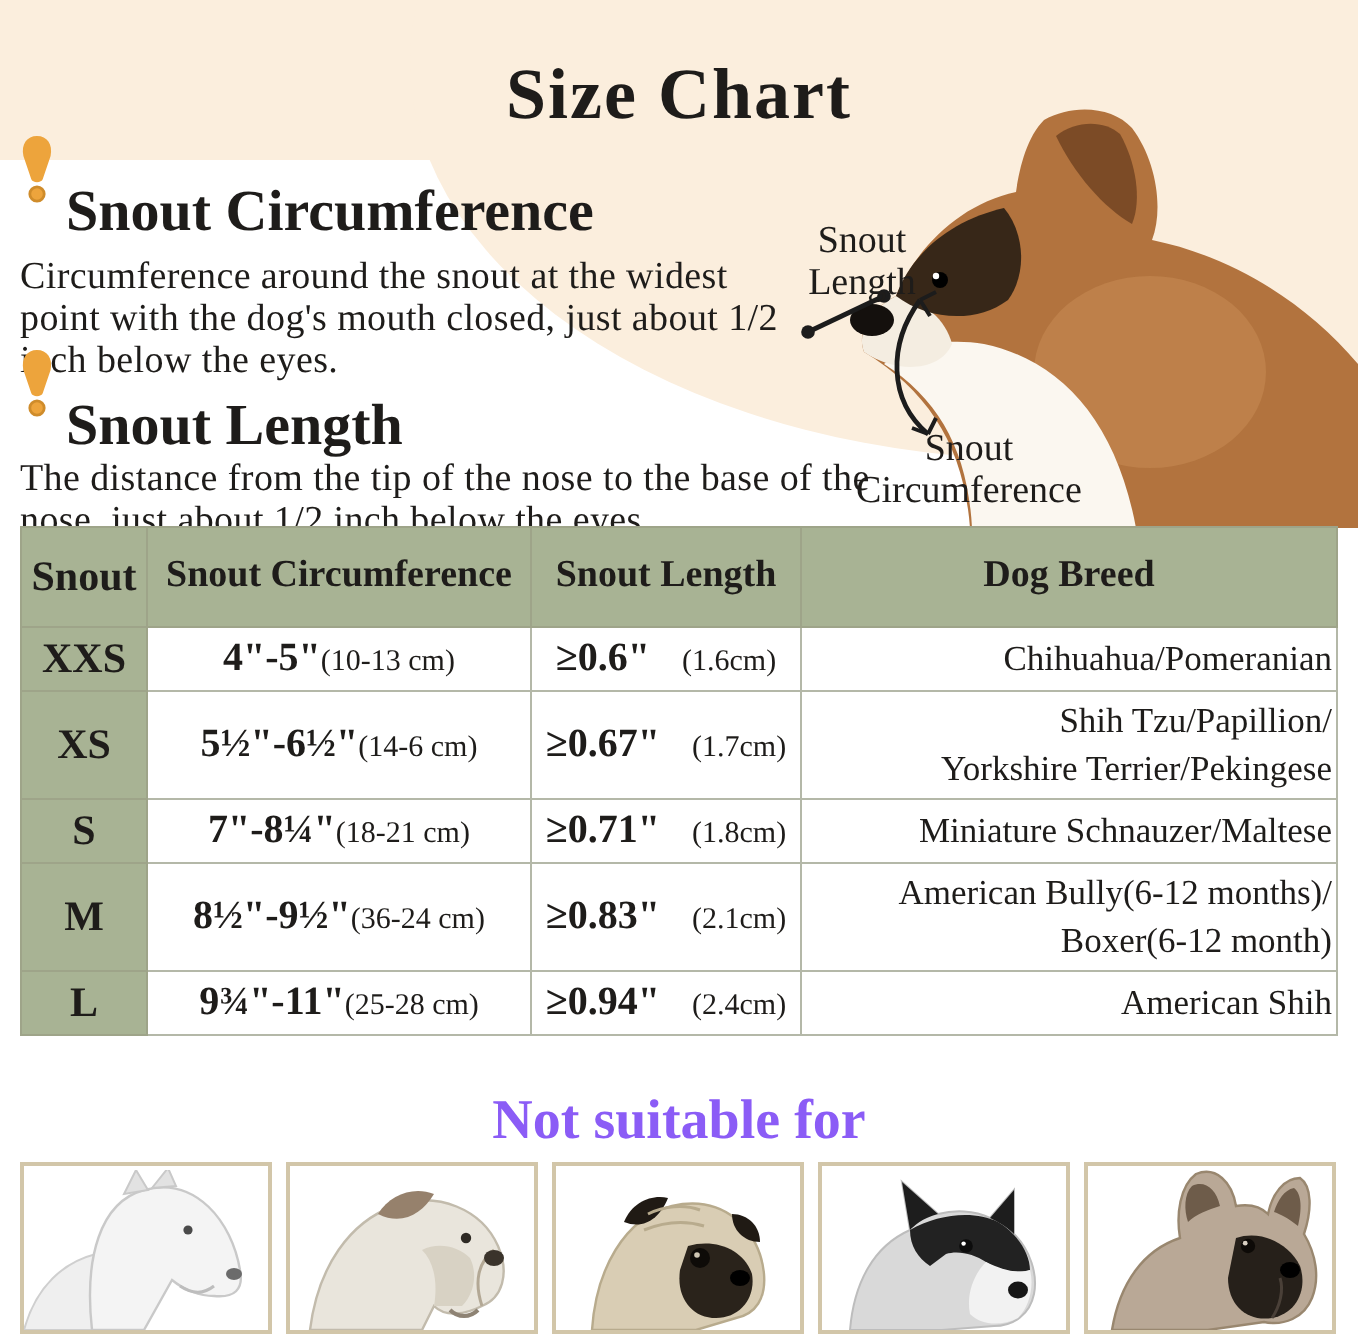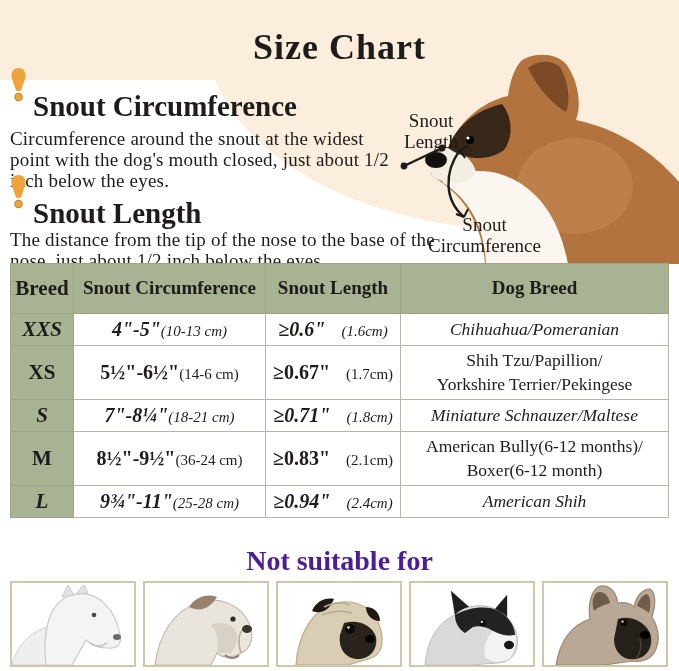--- a/index.html
+++ b/index.html
@@ -28,32 +28,32 @@
   .dg-label{position:absolute;text-align:center;font-size:19px;line-height:1.12;color:#1e1c1a;}
   .dg-label-length{left:0;top:56px;width:82px;}
   .dg-label-circ{left:22px;top:160px;width:145px;}
   
   table.size-table{position:absolute;left:10px;top:263px;width:658px;
     border-collapse:collapse;table-layout:fixed;}
   .size-table th,.size-table td{border:1px solid #9ea489;text-align:center;vertical-align:middle;padding:1px 2px;}
   .size-table thead th{background:#a8b394;font-size:19px;font-weight:bold;line-height:1.2;}
   .size-table th.col-size{background:#a8b394;font-size:21px;font-weight:bold;}
   .size-table td{background:#ffffff;border-color:#b4b8a8;}
-  .r-short{height:32px;font-style:italic;}
+  .r-short{height:32px;}
   .r-tall{height:54px;}
   .r-head{height:50px;}
   .val-main{font-size:20px;font-weight:bold;}
   .val-sub{font-size:15px;font-weight:normal;}
   .gap{margin-left:16px;}
   .breed{font-size:17.5px;line-height:1.35;}
-  .breed-line{display:block;}
+  .breed-line{display:block;text-align:right;}
   .breed-line:empty{display:none;}
   
   .not-suitable{position:absolute;left:0;top:545px;width:100%;text-align:center;
-    font-size:28px;font-weight:bold;color:#4c1d95;}
+    font-size:28px;font-weight:bold;color:#8b5cf6;}
   .photo-row{position:absolute;left:10px;top:581px;width:658px;height:86px;
     display:flex;gap:7px;}
   .photo-frame{flex:1 1 0;background:#ffffff;border:2px solid #d2c6a9;box-sizing:border-box;
     display:flex;align-items:flex-end;justify-content:center;overflow:hidden;}
   .photo-frame svg{display:block;}
 </style>
 </head>
 <body>
 
 <div class="poster">
@@ -119,21 +119,21 @@
 
   <table class="size-table">
     <colgroup>
         <col style="width:63px">
         <col style="width:192px">
         <col style="width:135px">
         <col style="width:268px">
       </colgroup>
     <thead>
       <tr class="r-head">
-        <th class="col-size">Breed</th>
+        <th class="col-size">Snout</th>
         <th>Snout Circumference</th>
         <th>Snout Length</th>
         <th>Dog Breed</th>
       </tr>
     </thead>
     <tbody>
       <tr class="r-short">
         <th class="col-size">XXS</th>
         <td><span class="val-main">4"-5"</span><span class="val-sub">(10-13 cm)</span></td>
         <td><span class="val-main">≥0.6"</span><span class="val-sub gap">(1.6cm)</span></td>

